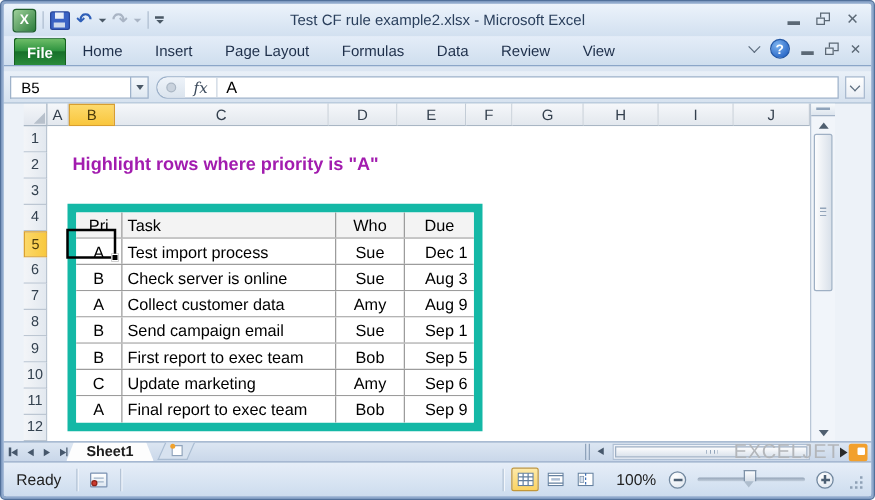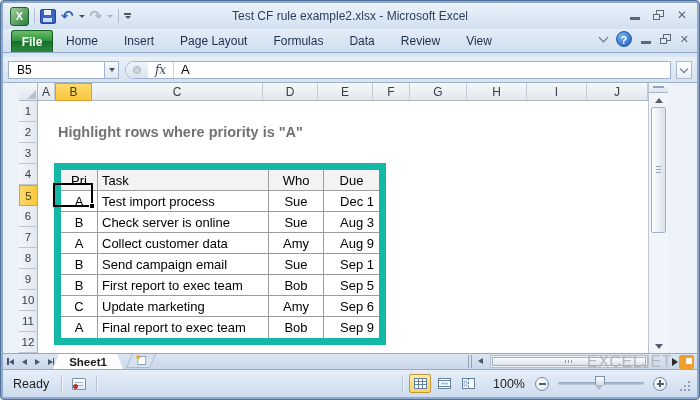--- a/index.html
+++ b/index.html
@@ -59,21 +59,21 @@
   .corner{height:18px;background:linear-gradient(#f4f6f9,#e2e7ee);border-right:1px solid #a9b6c4;border-bottom:1px solid #a9b6c4;box-sizing:border-box;position:relative;}
   .corner-tri{position:absolute;right:1px;bottom:1px;width:0;height:0;border-left:9px solid transparent;border-bottom:9px solid #b7c0cb;}
   .rowhdr{height:21px;flex:none;background:linear-gradient(90deg,#f3f5f8,#e2e8ef);border-right:1px solid #a9b6c4;border-bottom:1px solid #bcc6d2;box-sizing:border-box;font-size:11.5px;color:#33414f;display:flex;align-items:center;justify-content:center;}
   .rowhdr.sel{background:linear-gradient(90deg,#fcd869,#f8c83e);border:1px solid #dba12e;color:#4d3c0c;}
   .sheetcol{width:610px;display:flex;flex-direction:column;background:#fff;}
   .colhdrs{height:18px;display:flex;}
   .colhdr{height:18px;background:linear-gradient(#f5f7fa,#e3e8ee);border-right:1px solid #c3ccd6;border-bottom:1px solid #a9b6c4;box-sizing:border-box;font-size:12px;color:#333f4d;display:flex;align-items:center;justify-content:center;}
   .colhdr.sel{background:linear-gradient(#fdda6d,#f9c63d);border:1px solid #d89e2f;color:#4d3c0c;}
   .w0{width:17px}.w1{width:37px}.w2{width:171px}.w3{width:55px}.w4{width:55px}.w5{width:37px}.w6{width:57px}.w7{width:60px}.w8{width:60px}.w9{width:61px}
   .sheetbody{position:relative;flex:1;background:#fff;}
-  .heading{position:absolute;left:20px;top:21px;height:21px;line-height:21px;font-size:14.5px;font-weight:bold;color:#737373;white-space:nowrap;}
+  .heading{position:absolute;left:20px;top:21px;height:21px;line-height:21px;font-size:14.5px;font-weight:bold;color:#a21caf;white-space:nowrap;}
   .tbl{position:absolute;left:16px;top:62px;border:7px solid #14b8a6;}
   .trow{display:flex;height:21px;box-sizing:border-box;border-bottom:1px solid #9c9c9c;background:#fff;}
   .trow:last-child{border-bottom:none;}
   .trow.thead{background:#f3f3f3;}
   .tc{box-sizing:border-box;border-right:1px solid #9c9c9c;font-size:13px;color:#000;display:flex;align-items:center;height:100%;white-space:nowrap;overflow:hidden;}
   .tc:last-child{border-right:none;}
   .tc.c0{width:37px;justify-content:center;}
   .tc.c1{width:171px;padding-left:4px;}
   .tc.c2{width:55px;justify-content:center;}
   .tc.c3{width:55px;justify-content:flex-end;padding-right:5px;}

